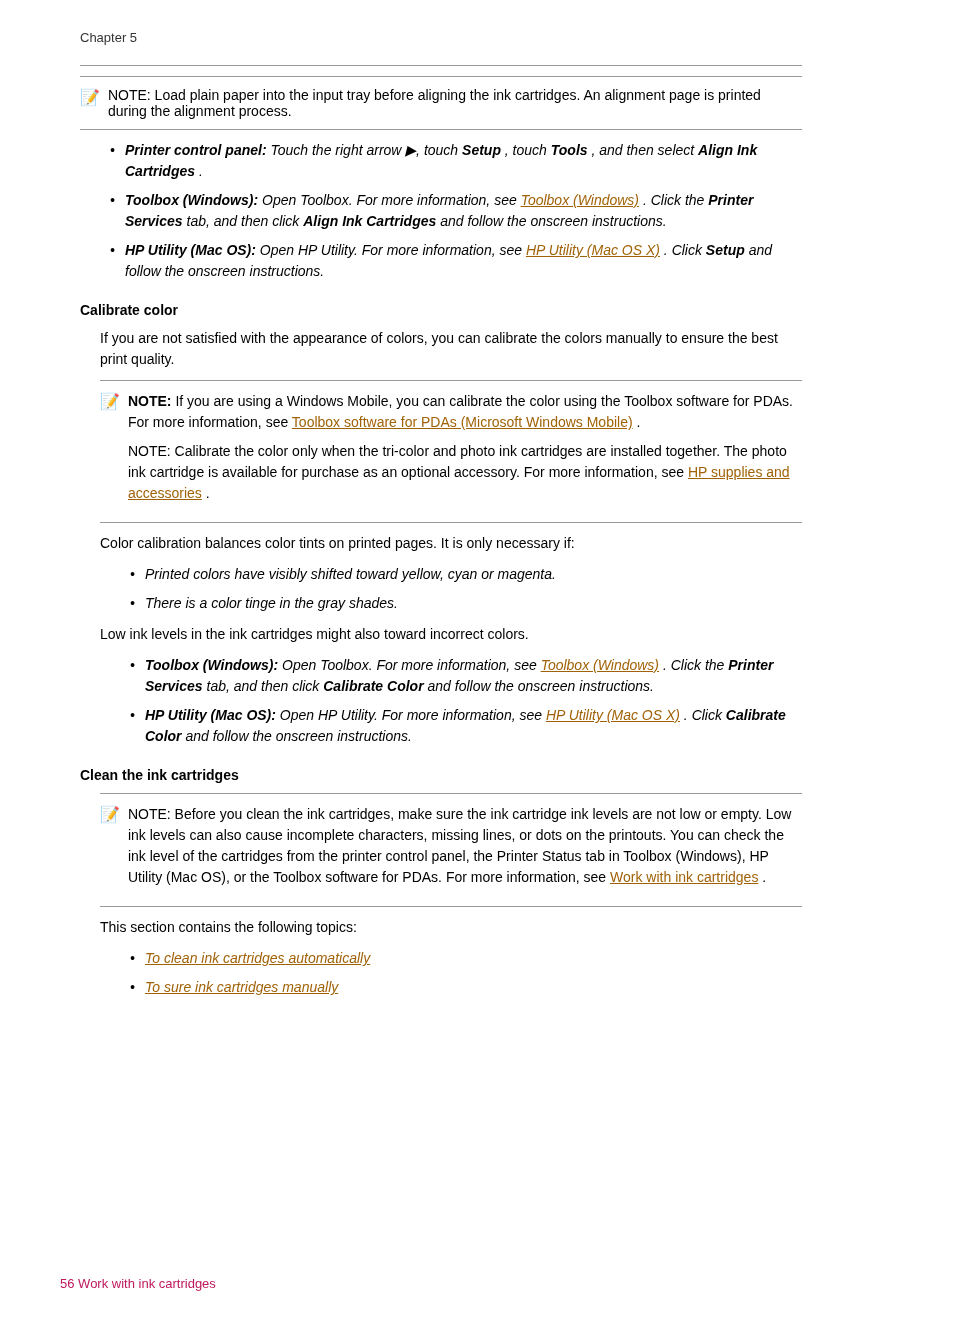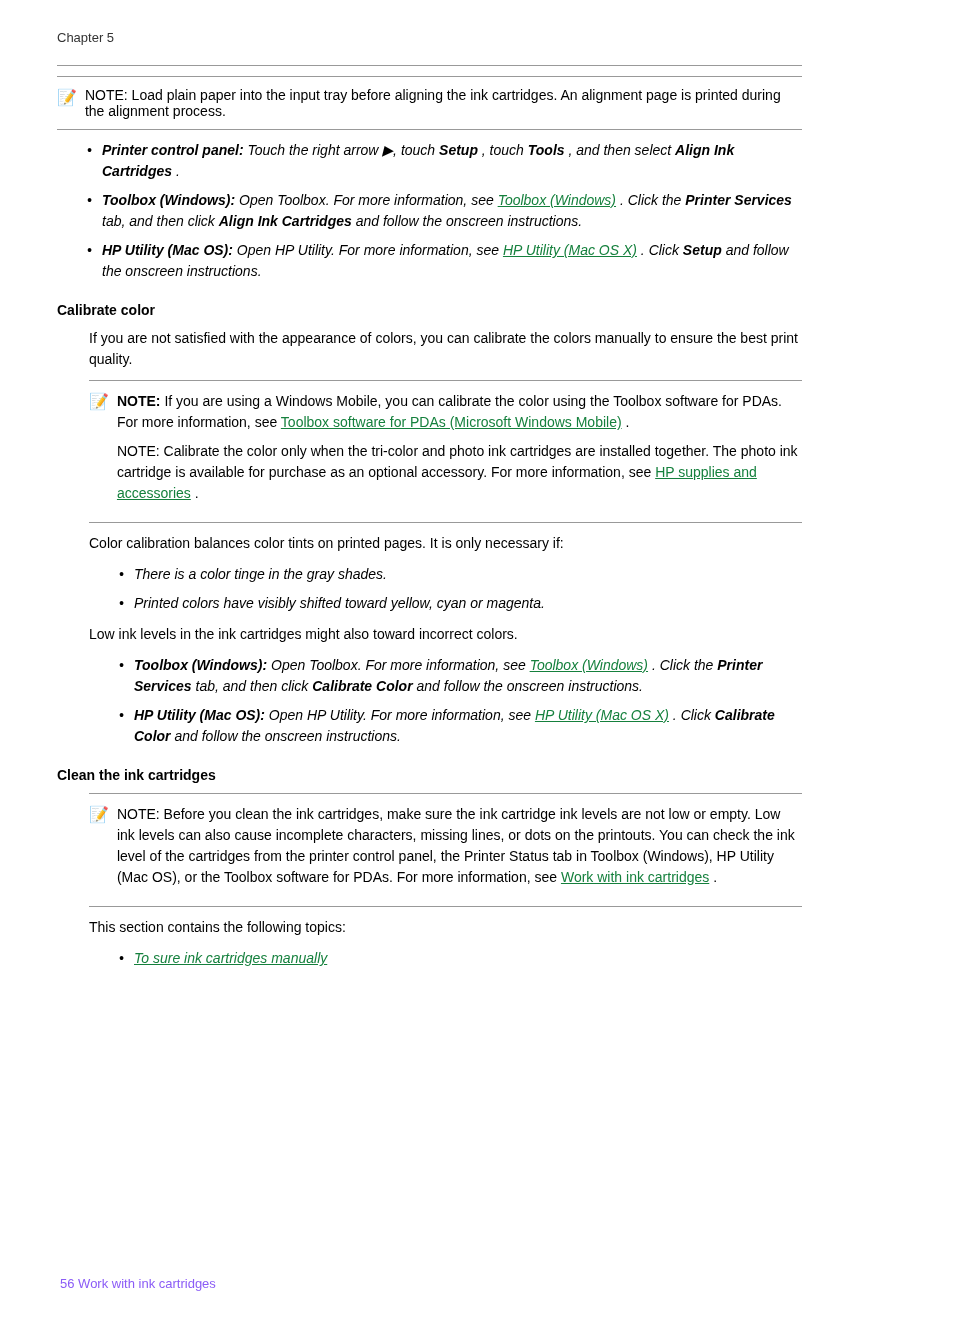--- a/index.html
+++ b/index.html
@@ -13,21 +13,21 @@
       font-size: 14px;
       color: #000;
       background: #fff;
       width: 954px;
       min-height: 1321px;
     }
 
     .page {
       width: 882px;
       min-height: 1321px;
-      padding: 30px 80px 40px 57px;
+      padding: 30px 80px 40px 80px;
       position: relative;
     }
 
     .chapter-header {
       font-size: 13px;
       color: #333;
       margin-bottom: 20px;
     }
 
     hr.divider {
@@ -80,43 +80,43 @@
       top: 0;
     }
 
     .section-heading {
       font-size: 14px;
       font-weight: bold;
       margin: 20px 0 10px 0;
     }
 
     .section-content {
-      margin-left: 32px;
+      margin-left: 20px;
     }
 
     .link {
       text-decoration: underline;
-      color: #15803d;
+      color: #a16207;
     }
 
     .bold {
       font-weight: bold;
     }
 
     p {
       line-height: 1.5;
       margin-bottom: 8px;
     }
 
     .footer {
       position: absolute;
       bottom: 30px;
       left: 60px;
       font-size: 13px;
-      color: #8b5cf6;
+      color: #be185d;
     }
   </style>
 </head>
 <body>
 
 <div class="page">
 
   <div class="chapter-header">
     <span>Chapter 5</span>
   </div>
@@ -186,24 +186,24 @@
         </p>
       </div>
     </div>
 
     <p>
       <span>Color calibration balances color tints on printed pages. It is only necessary if:</span>
     </p>
 
     <ul class="bullet-list">
       <li>
+        <span>Printed colors have visibly shifted toward yellow, cyan or magenta.</span>
+      </li>
+      <li>
         <span>There is a color tinge in the gray shades.</span>
-      </li>
-      <li>
-        <span>Printed colors have visibly shifted toward yellow, cyan or magenta.</span>
       </li>
     </ul>
 
     <p>
       <span>Low ink levels in the ink cartridges might also toward incorrect colors.</span>
     </p>
 
     <ul class="bullet-list">
       <li>
         <span class="bold">Toolbox (Windows):</span>
@@ -242,20 +242,23 @@
         </p>
       </div>
     </div>
 
     <p>
       <span>This section contains the following topics:</span>
     </p>
 
     <ul class="bullet-list">
       <li>
+        <span class="link">To clean ink cartridges automatically</span>
+      </li>
+      <li>
         <span class="link">To sure ink cartridges manually</span>
       </li>
     </ul>
   </div>
 
   <div class="footer">
     <span>56</span>
     <span>    </span>
     <span>Work with ink cartridges</span>
   </div>

